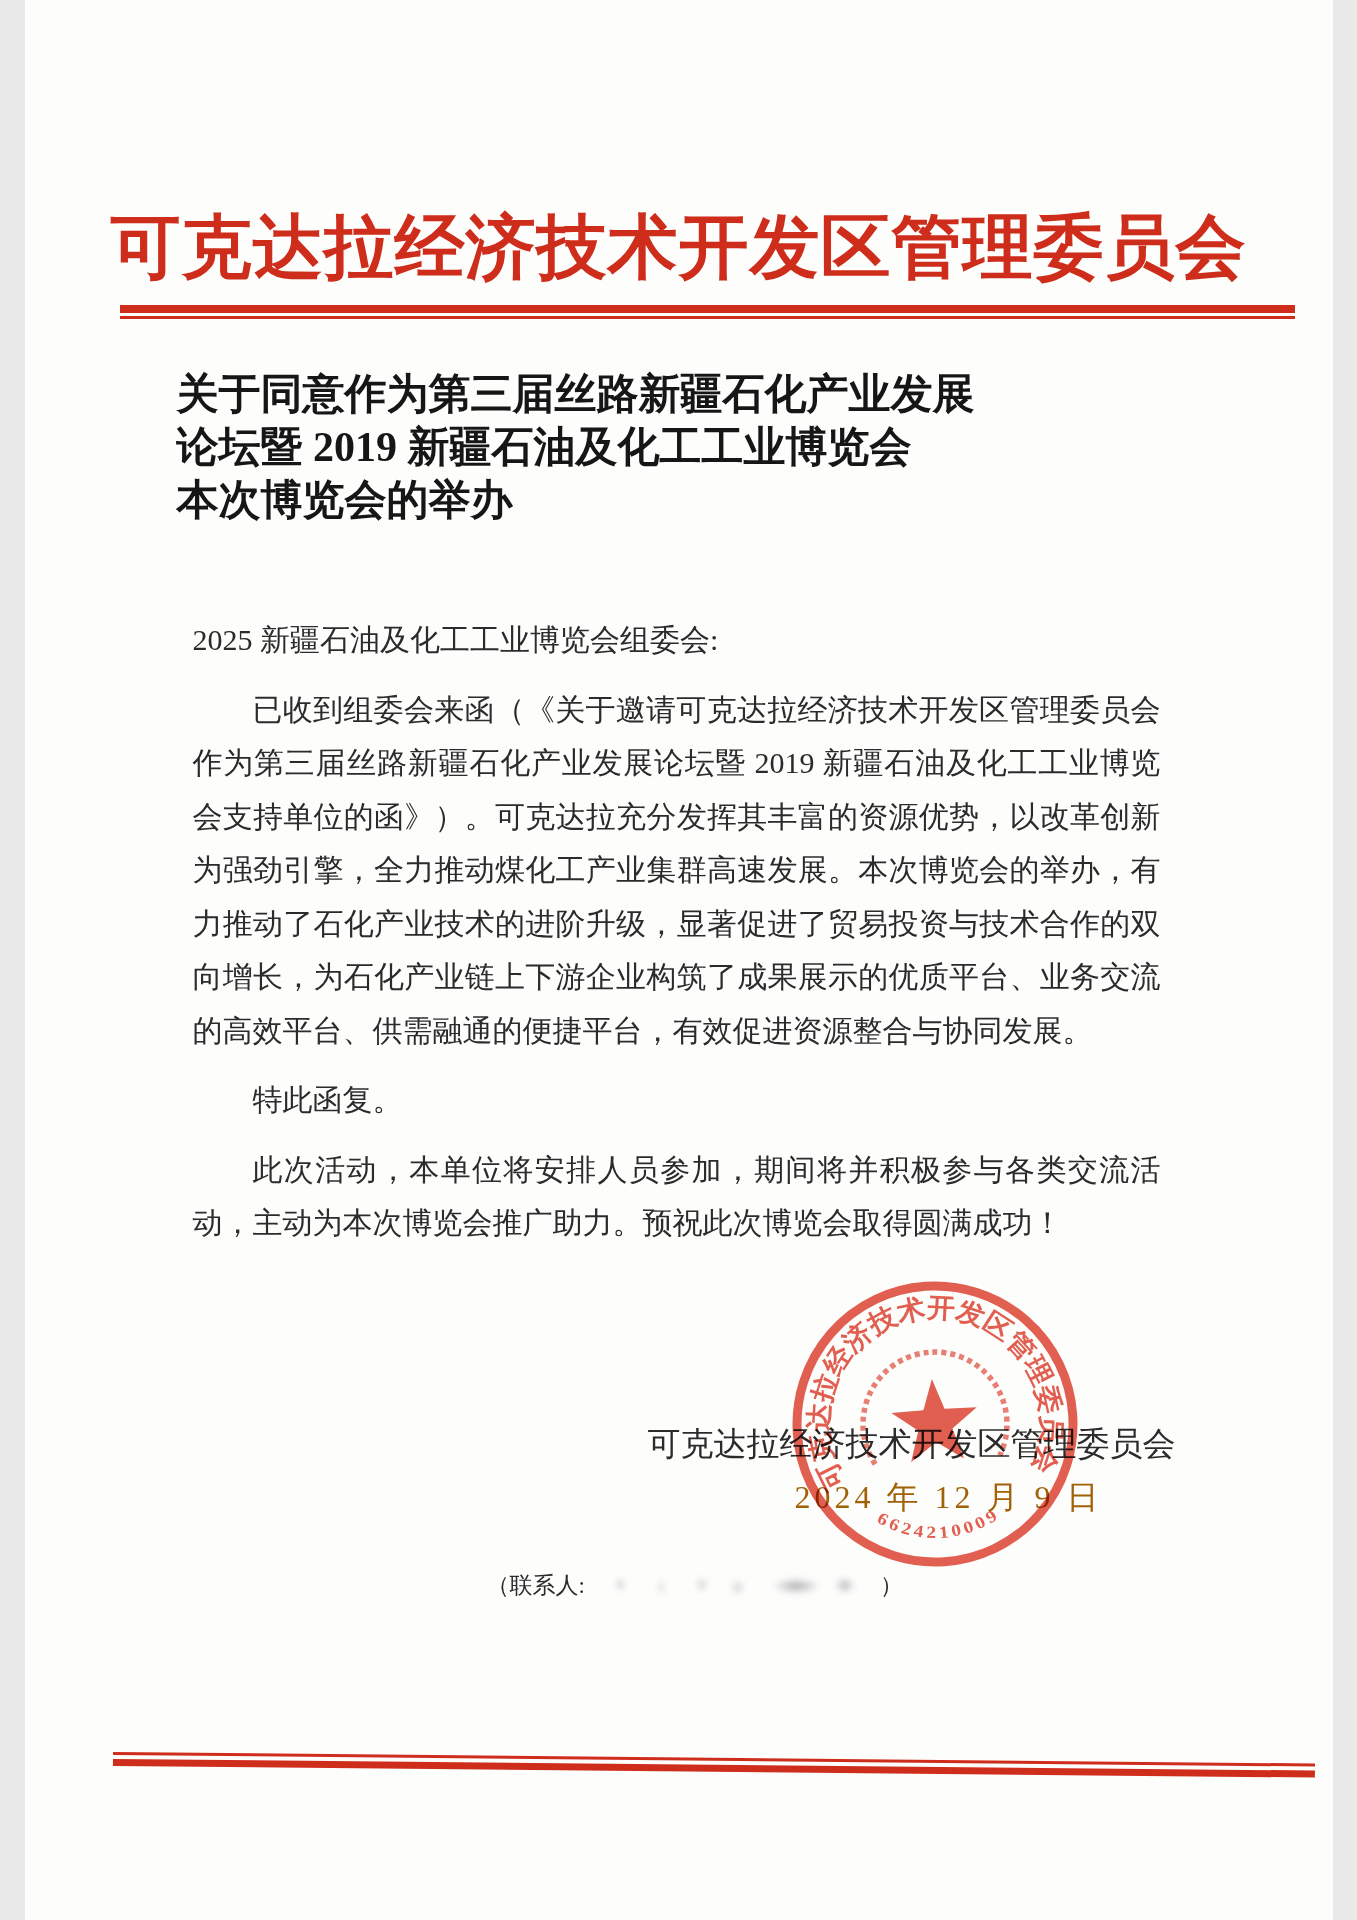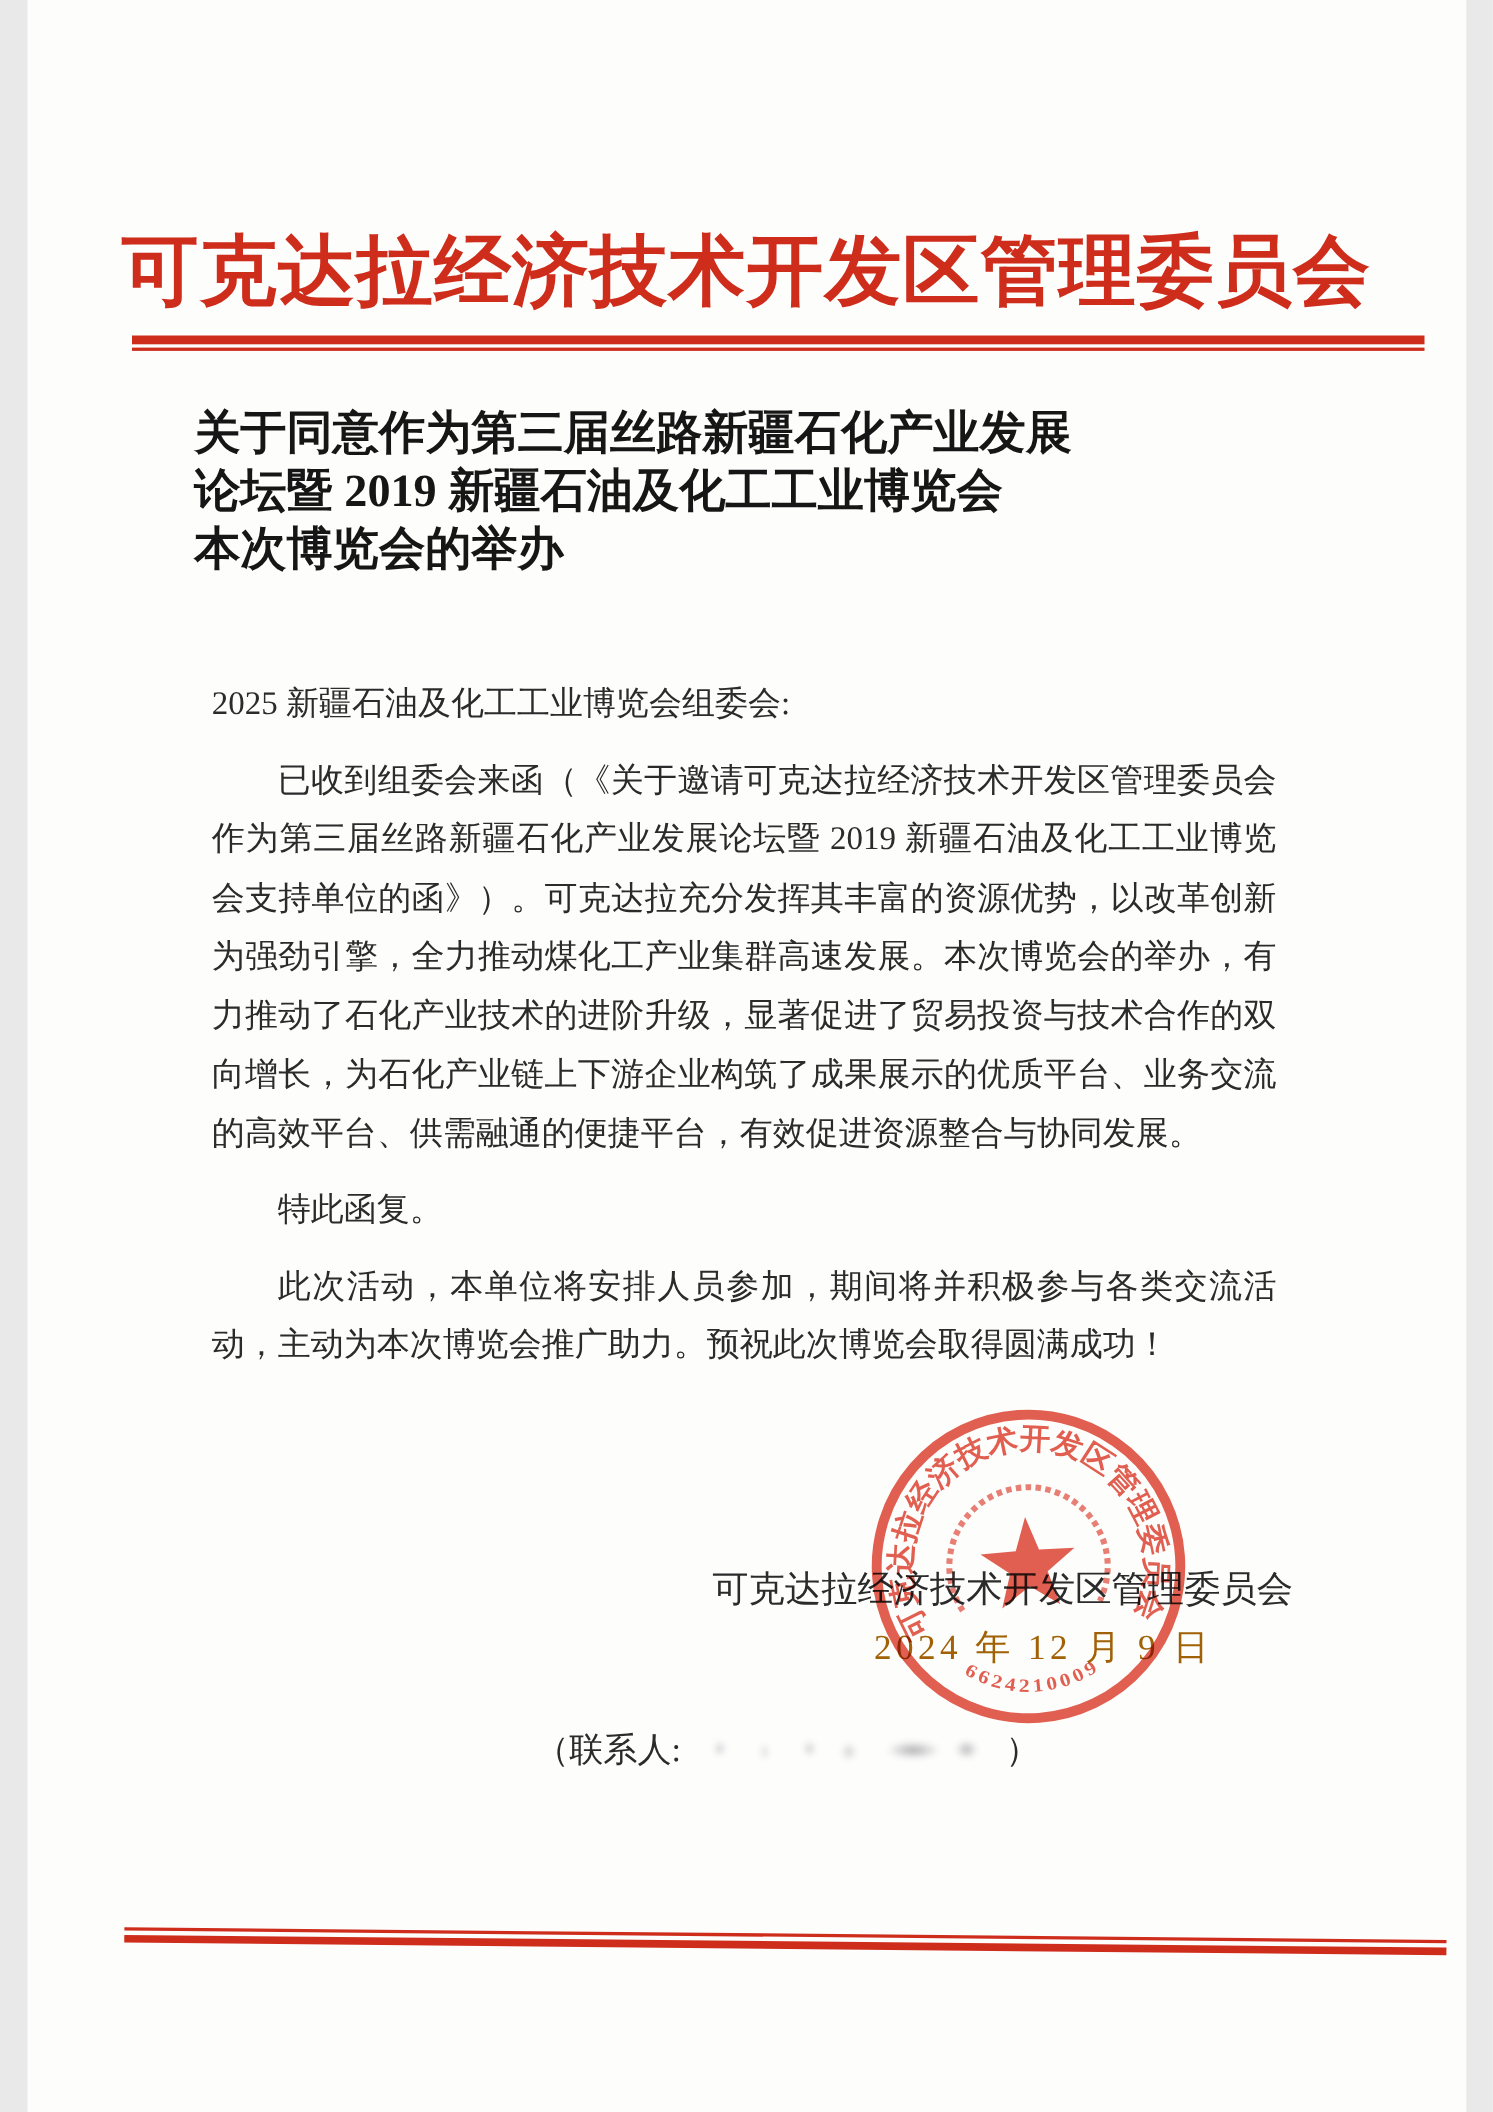--- a/index.html
+++ b/index.html
@@ -63,21 +63,21 @@
   .seal{
     position:absolute;left:758px;top:1272px;width:304px;height:304px;
     opacity:0.88;
     mix-blend-mode:multiply;
     transform:rotate(-4deg);
   }
   .seal text{fill:#e04a39;font-family:"Liberation Serif", serif;font-weight:bold;}
   
   .contact{
     position:absolute;top:1570px;left:462px;
-    font-size:31px;color:#2b2b2b;
+    font-size:23px;color:#2b2b2b;
     display:flex;align-items:center;white-space:nowrap;gap:12px;
   }
   .smudge{
     display:inline-block;width:255px;height:28px;margin:0 8px;
     filter:blur(3px);opacity:.75;
     background:
       radial-gradient(ellipse 7px 9px at 6% 45%, rgba(95,95,100,.55), transparent 70%),
       radial-gradient(ellipse 5px 11px at 22% 55%, rgba(95,95,100,.40), transparent 70%),
       radial-gradient(ellipse 8px 10px at 38% 45%, rgba(85,85,90,.45), transparent 70%),
       radial-gradient(ellipse 10px 11px at 52% 55%, rgba(85,85,90,.40), transparent 70%),

